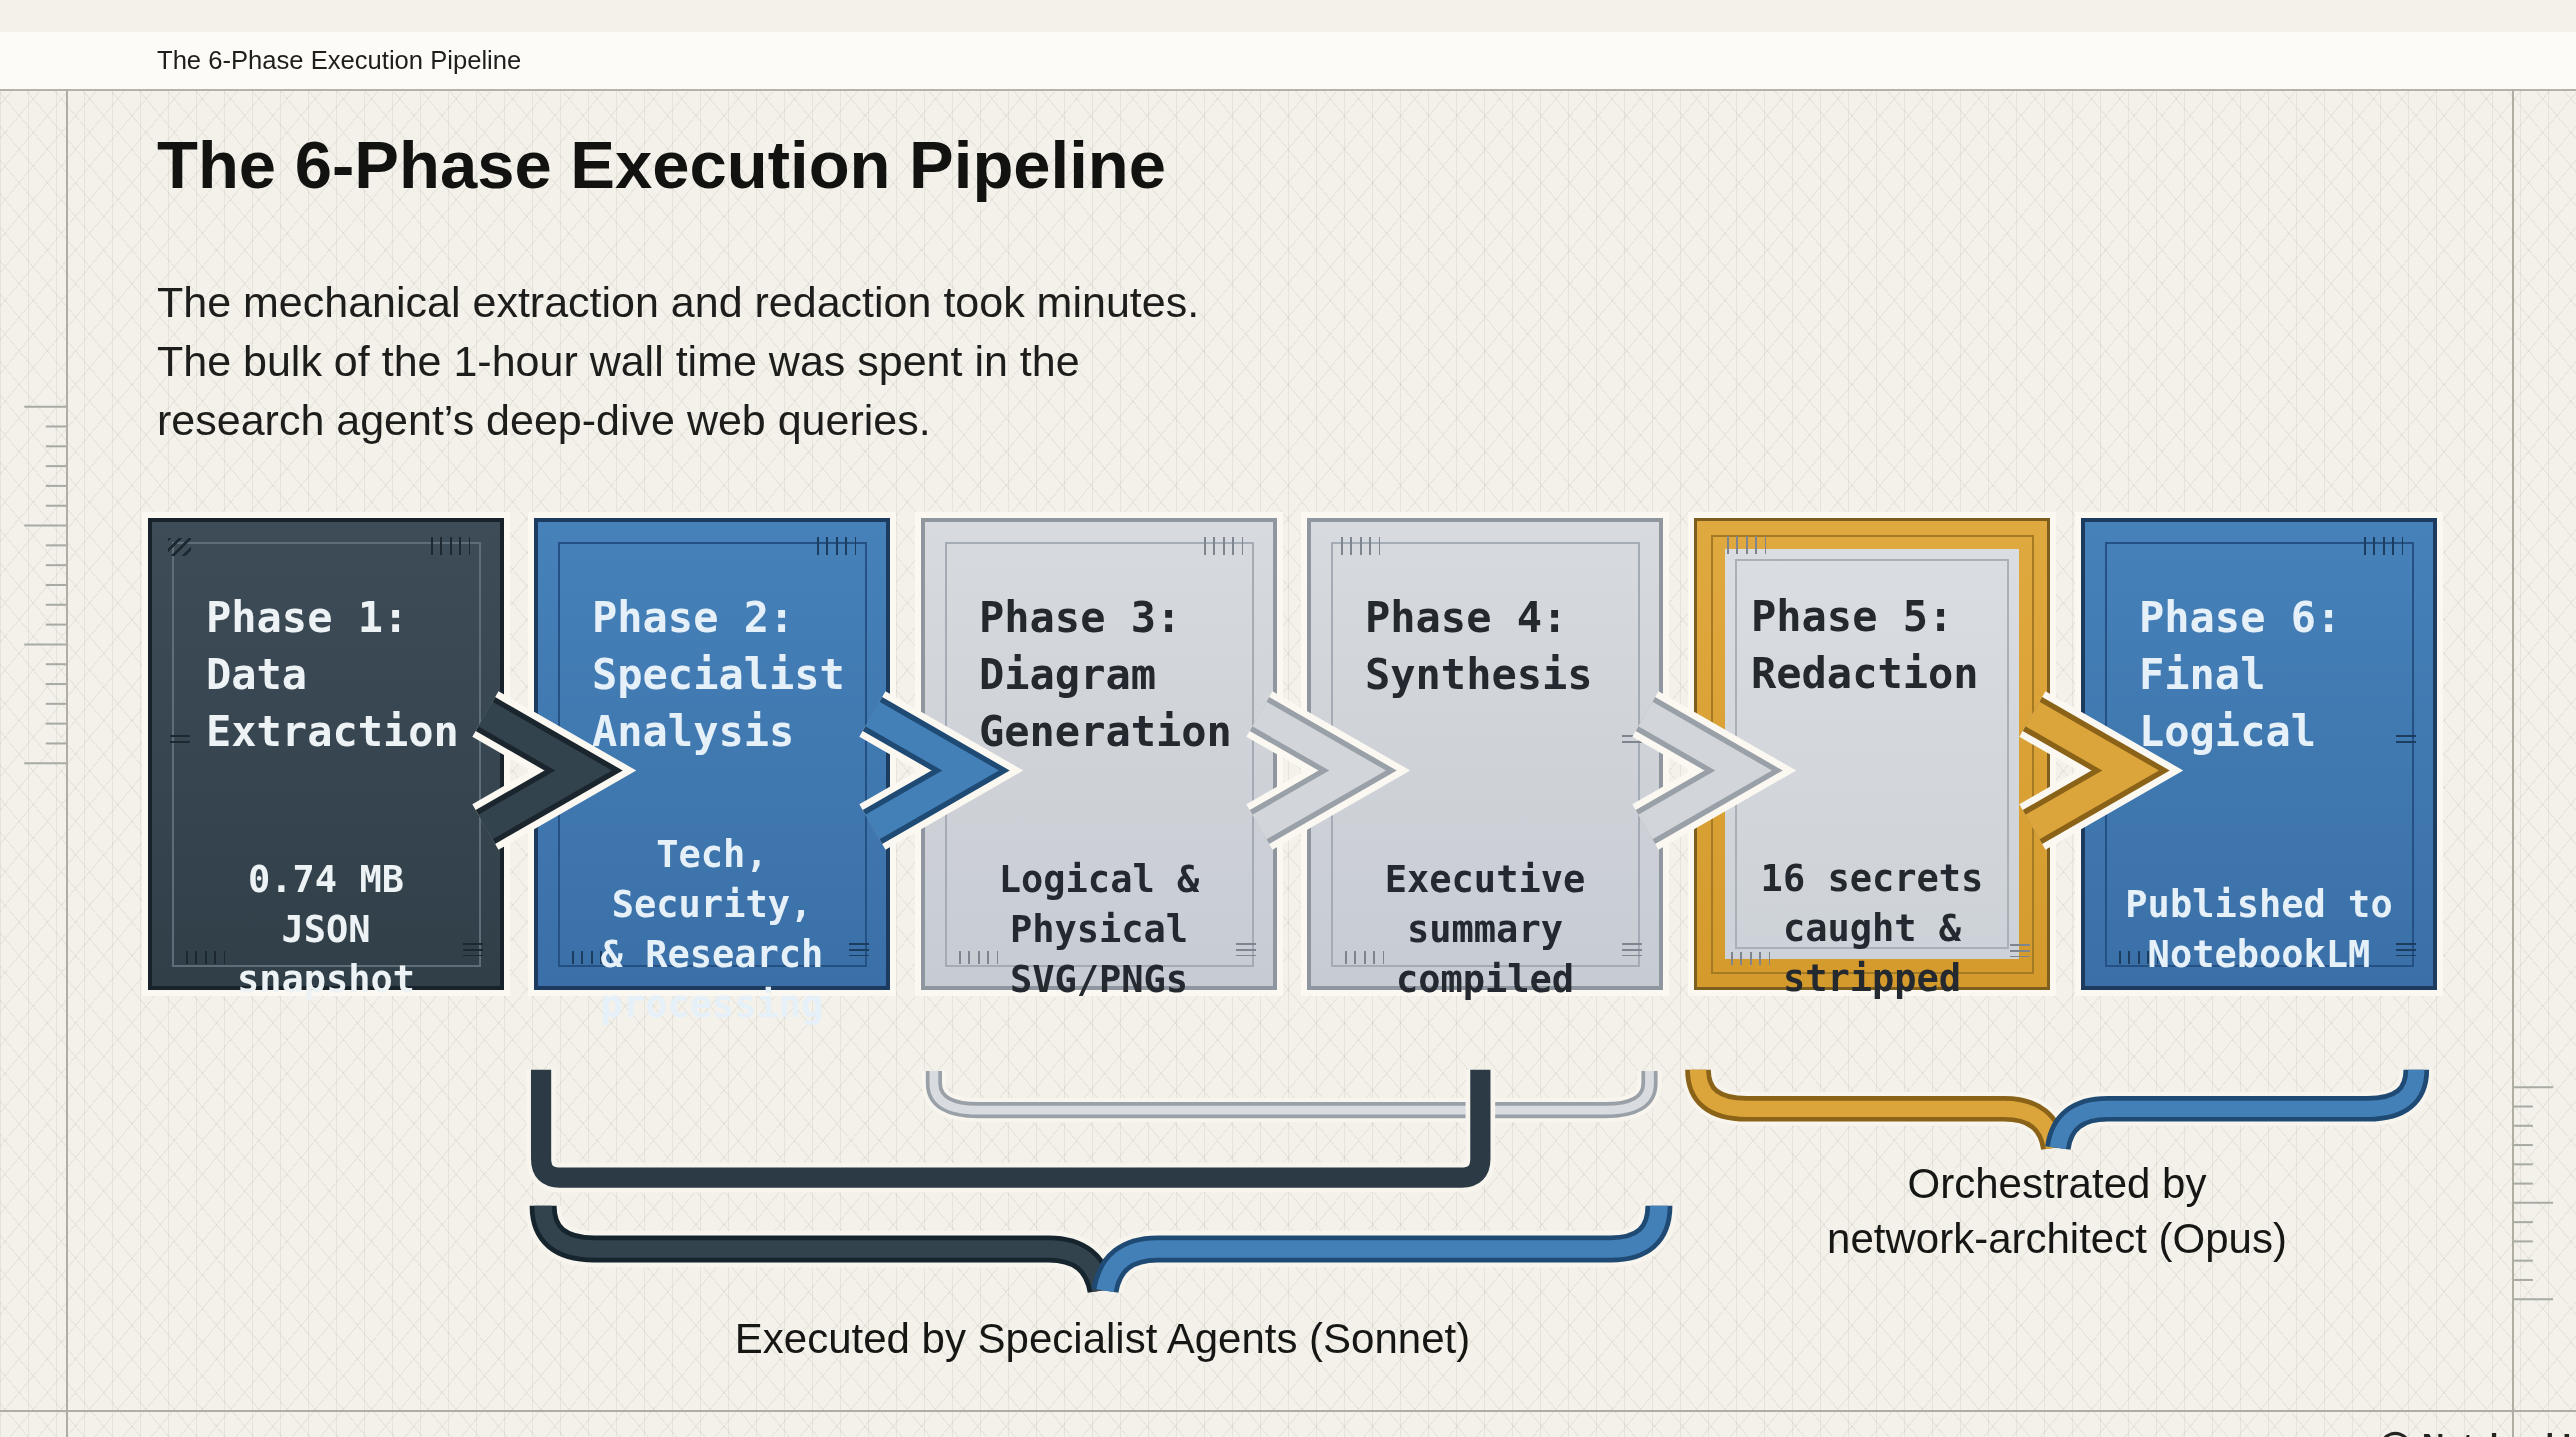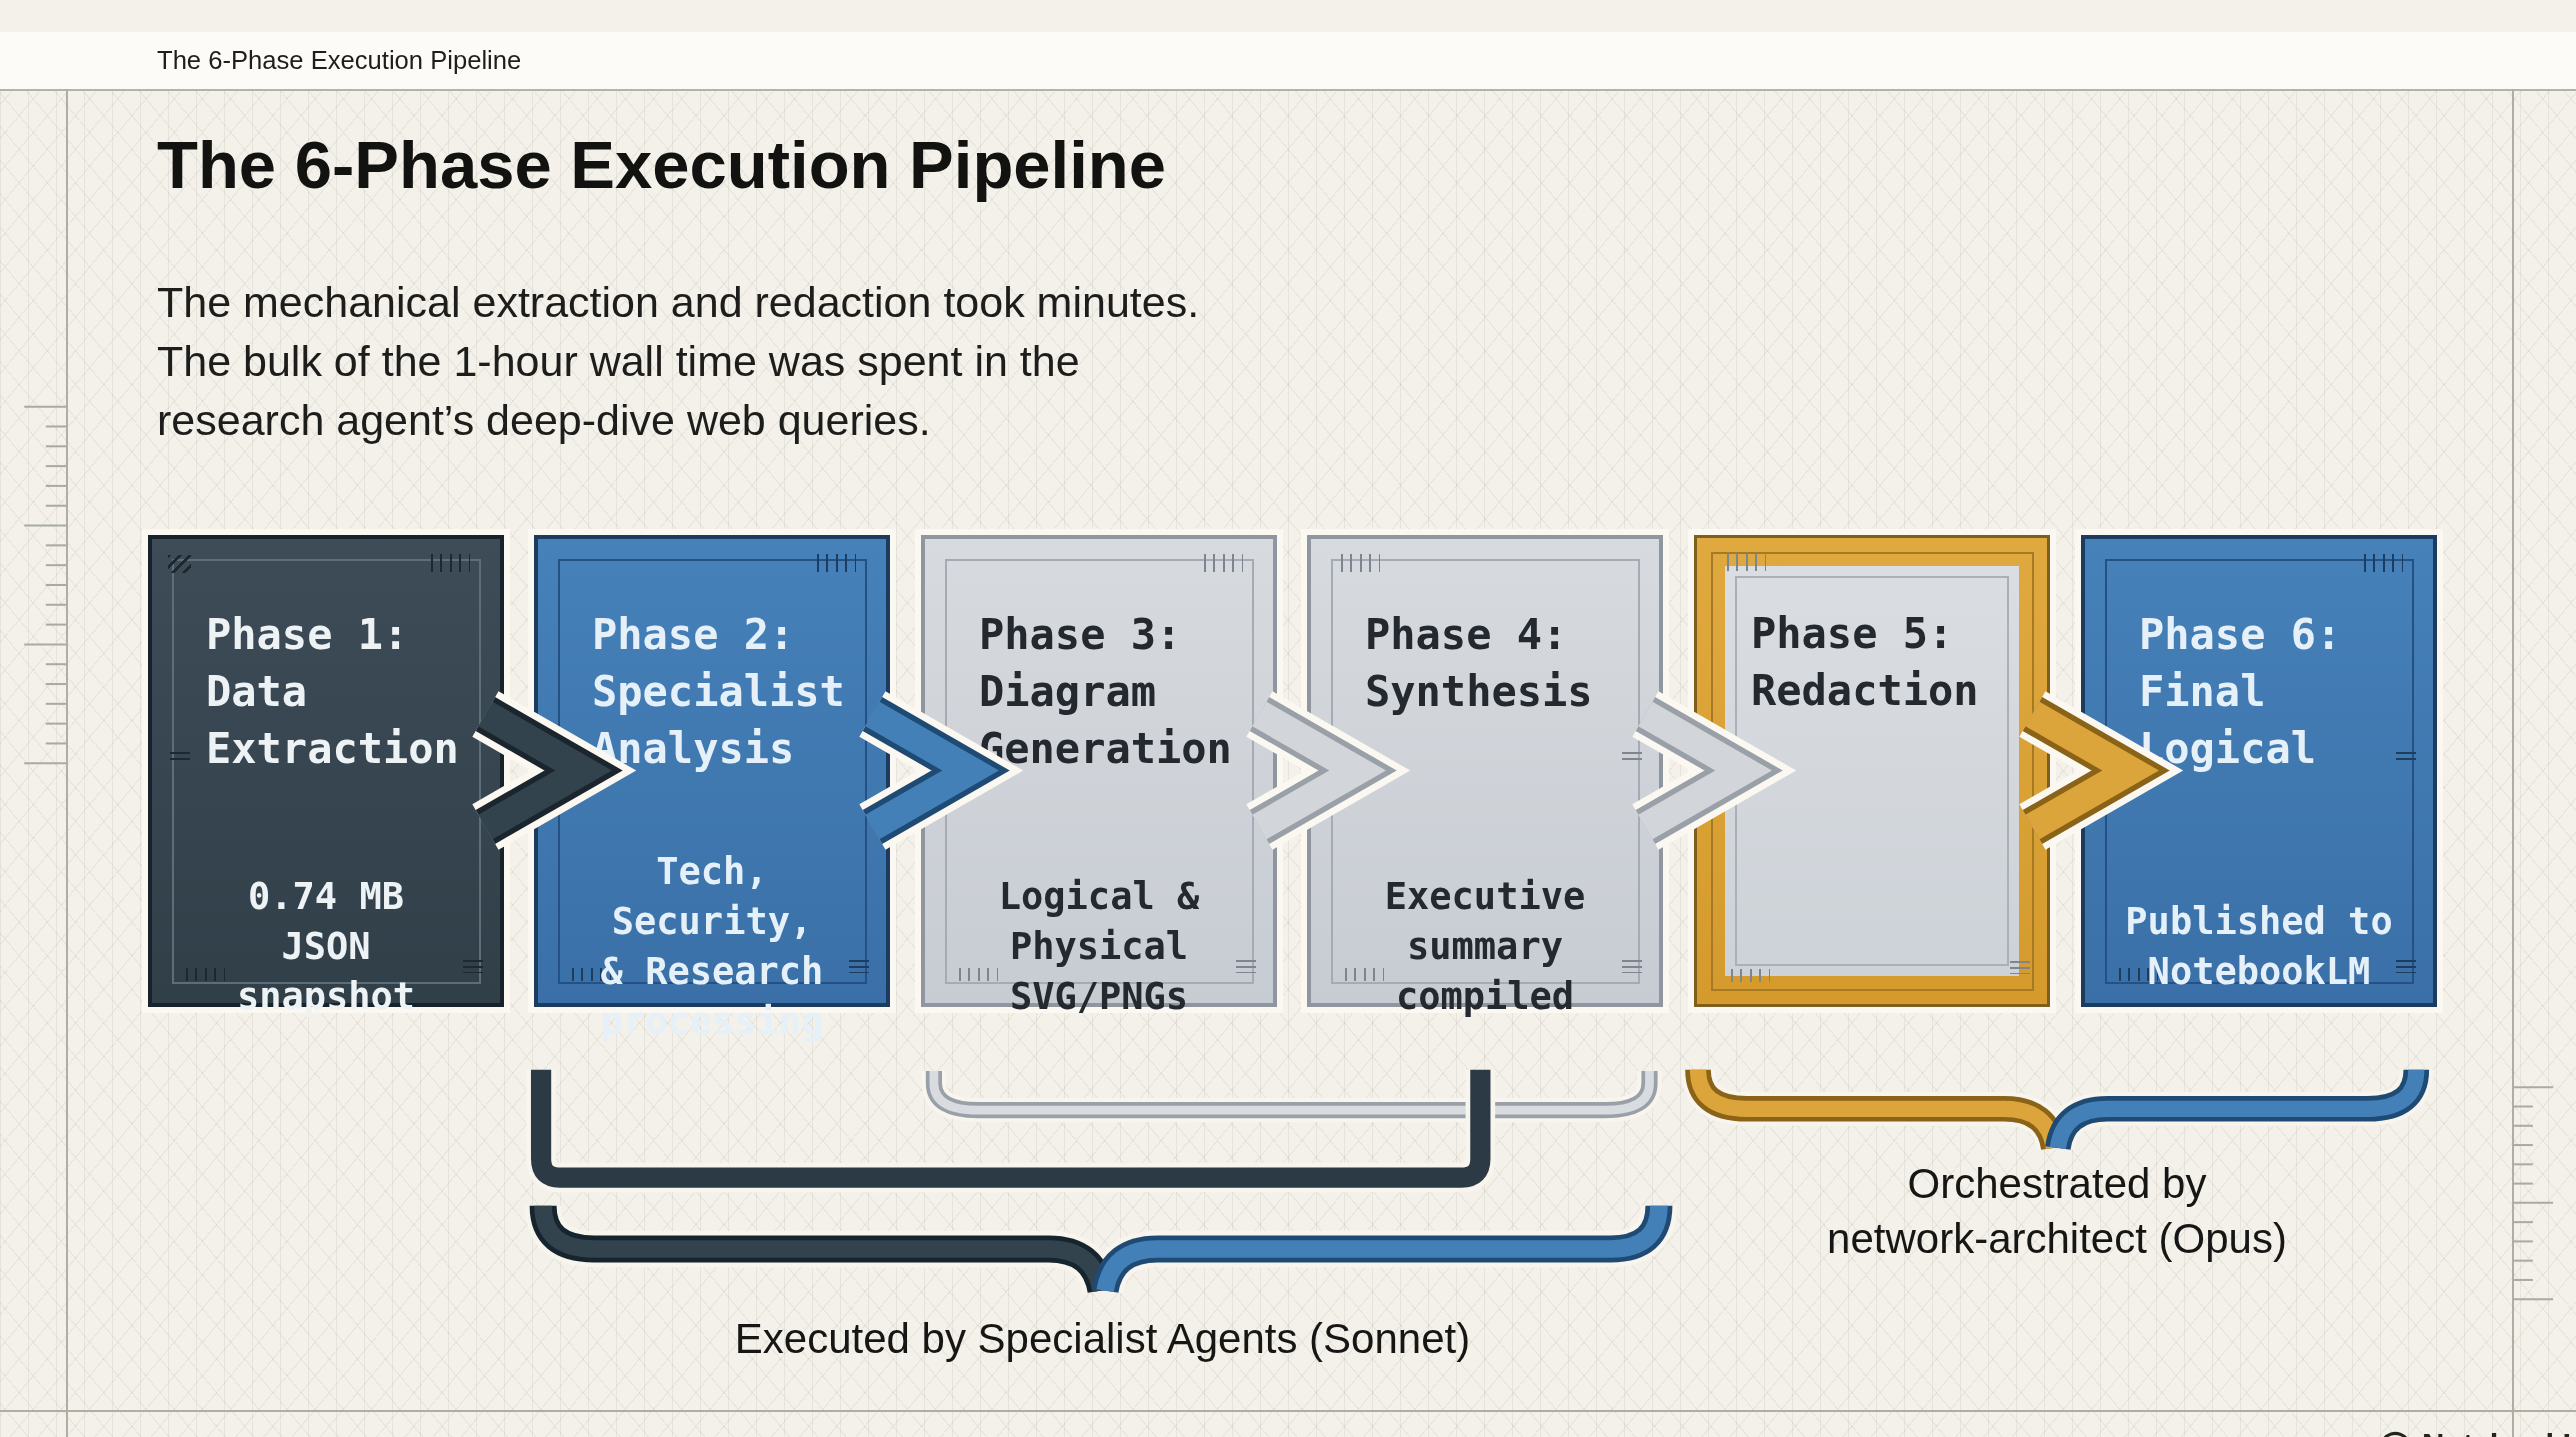--- a/index.html
+++ b/index.html
@@ -21,21 +21,21 @@
   .topbar-title{position:absolute;left:157px;top:13.5px;font-size:25.6px;color:#1e1e1c;}
   
   .vline{position:absolute;top:57px;bottom:0;width:2px;background:#b0ada3;}
   .vline.left{left:66px;} .vline.right{left:2512px;}
   .hline-bottom{position:absolute;left:0;top:1378px;width:100%;height:2px;background:#b0ada3;}
   
   .main-title{position:absolute;left:157px;top:94px;margin:0;font-size:67px;font-weight:bold;color:#121210;letter-spacing:0;}
   .subtitle{position:absolute;left:157px;top:241px;margin:0;font-size:43px;line-height:59px;color:#1d1d1b;white-space:pre-line;}
   .prewrap{white-space:pre-line;}
   
-  .pbox{position:absolute;top:503px;width:356px;height:472px;box-sizing:border-box;
+  .pbox{position:absolute;top:486px;width:356px;height:472px;box-sizing:border-box;
         box-shadow:0 0 0 6px #faf8f1;}
   .pbox .inner{position:absolute;inset:19.5px;border:2px solid var(--inner);pointer-events:none;}
   .pbox .ptitle{position:absolute;top:67px;left:54px;right:13.5px;font-family:"DejaVu Sans Mono",monospace;
         font-weight:bold;font-size:42px;line-height:57px;white-space:pre-line;}
   .pbox .pdetail{position:absolute;top:286px;left:9.4px;right:9.4px;height:243px;display:flex;align-items:center;justify-content:center;
         text-align:center;font-family:"DejaVu Sans Mono",monospace;font-weight:bold;font-size:37px;line-height:50px;white-space:pre-line;}
   .p1{left:148px;background:linear-gradient(180deg,#3d4c57,#313f49);border:4px solid #18222a;color:#edf2f5;--inner:#5e6e79;--tick:#1d2831;}
   .p2{left:534px;background:linear-gradient(180deg,#4681b9,#3a70a7);border:4px solid #1d3b5e;color:#e5f0f9;--inner:#245083;--tick:#1c3c60;}
   .p3{left:921px;}
   .p4{left:1307px;}
@@ -211,20 +211,23 @@
   </div>
 
   <div class="pbox p5">
     <div class="panel"></div>
     <div class="inner"></div>
     <div class="tickgrp tl"></div>
     <div class="tickgrp bl"></div>
     <div class="eq br"></div>
     <div class="ptitle prewrap">Phase 5:
 Redaction</div>
+    <div class="pdetail prewrap">16 secrets
+caught &amp;
+stripped</div>
   </div>
 
   <div class="pbox p6">
     <div class="inner"></div>
     <div class="tickgrp tr"></div>
     <div class="tickgrp bl"></div>
     <div class="eq mr"></div>
     <div class="eq br"></div>
     <div class="ptitle prewrap">Phase 6:
 Final

